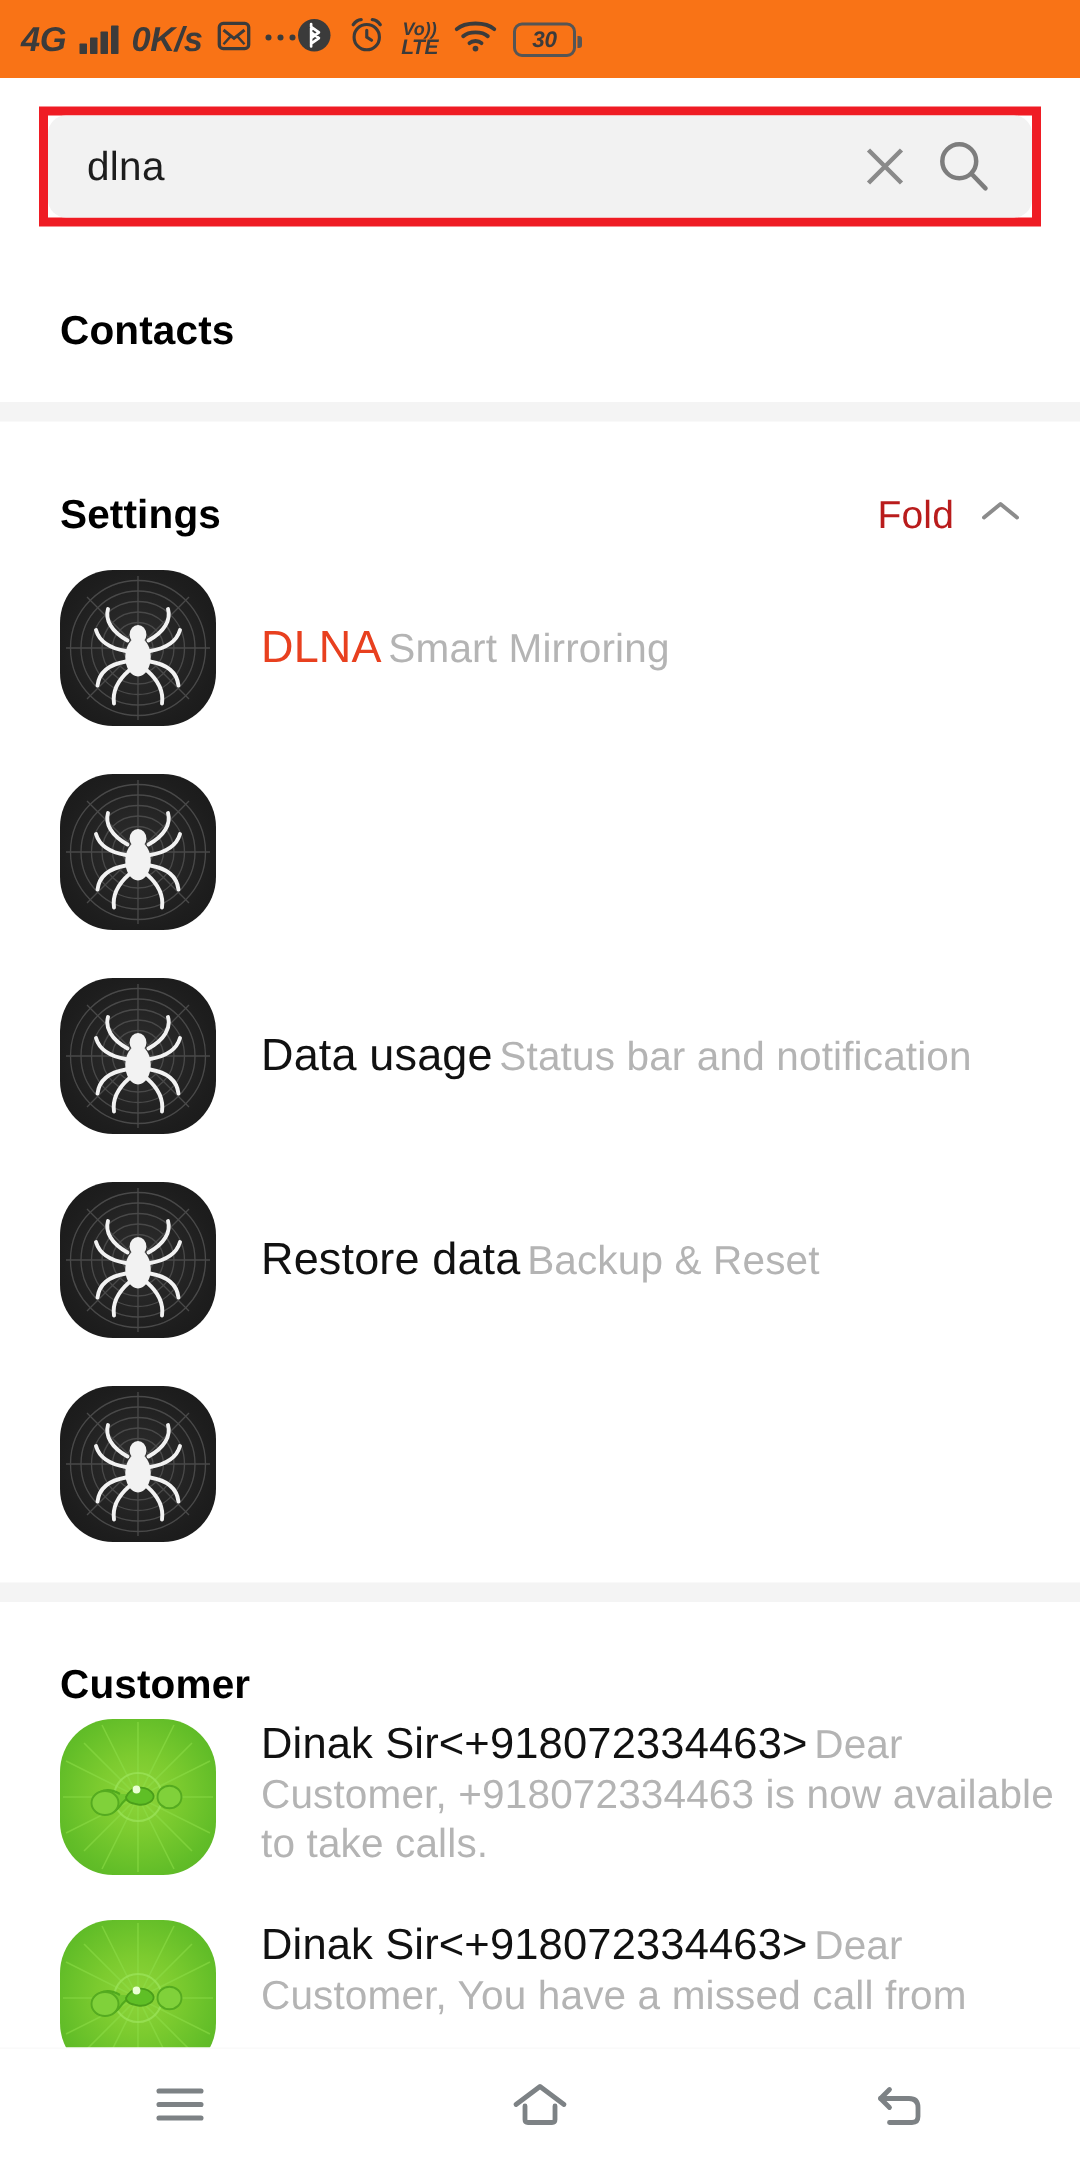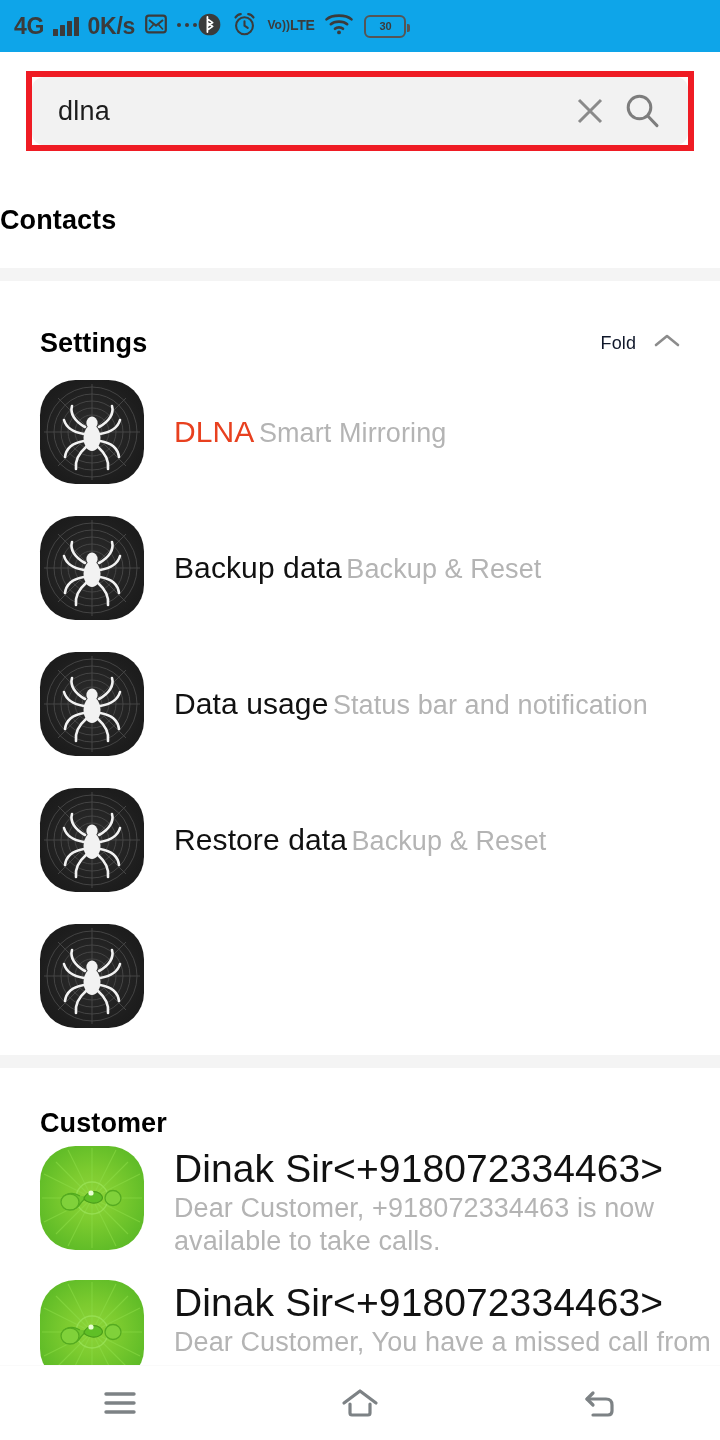--- a/index.html
+++ b/index.html
@@ -22,21 +22,22 @@
   }
 
   
   .status-bar {
     position: absolute;
     top: 0; left: 0;
     width: 720px;
     height: 52px;
     display: flex;
     padding: 0 14px;
-    background: #0ea5e9;
+    background: #f97316;
+    font-style: italic;
   }
   .status-left {
     display: flex;
     align-items: center;
     gap: 9px;
     flex: 0 0 auto;
   }
   .status-center {
     flex: 1 1 auto;
     display: flex;
@@ -85,21 +86,21 @@
     gap: 3.5px;
     padding-bottom: 2px;
   }
   .dots span {
     width: 4.5px; height: 4.5px;
     border-radius: 50%;
     background: #3b3b3b;
   }
   .volte {
     display: flex;
-    flex-direction: row;
+    flex-direction: column;
     align-items: center;
     justify-content: center;
     line-height: 0.95;
   }
   .volte .v-top { font-size: 12px; font-weight: bold; color: #3b3b3b; }
   .volte .v-bot { font-size: 14px; font-weight: bold; color: #3b3b3b; letter-spacing: -0.3px; }
   .battery {
     position: relative;
     width: 42px; height: 23px;
     border: 2.5px solid #555;
@@ -110,21 +111,21 @@
   }
   .battery::after {
     content: "";
     position: absolute;
     right: -6px; top: 7px;
     width: 3.5px; height: 8px;
     background: #555;
     border-radius: 0 2px 2px 0;
   }
   .battery .lvl {
-    font-size: 11px;
+    font-size: 15px;
     font-weight: bold;
     color: #3b3b3b;
     letter-spacing: -0.2px;
   }
 
   
   .search-wrap {
     position: absolute;
     top: 71px; left: 26px;
     width: 668px;
@@ -164,20 +165,21 @@
     color: #000000;
     letter-spacing: 0.1px;
   }
   .contacts-block {
     position: absolute;
     top: 172px; left: 0;
     width: 669px;
     height: 96px;
     display: flex;
     align-items: center;
+    padding-left: 40px;
     background: #ffffff;
   }
 
   .divider {
     position: absolute;
     left: 0;
     width: 720px;
     height: 13px;
     background: #f4f4f4;
   }
@@ -198,22 +200,22 @@
   #settings-header { top: 312px; }
   #messages-header { top: 1092px; }
 
   .fold-ctl {
     display: flex;
     align-items: center;
     gap: 16px;
     cursor: pointer;
   }
   .fold-label {
-    font-size: 18px;
-    color: #0f172a;
+    font-size: 26px;
+    color: #b91c1c;
     letter-spacing: 0.1px;
   }
   .chev { display: block; }
 
   .list {
     position: absolute;
     left: 0;
     width: 720px;
   }
   #settings-list { top: 364px; }
@@ -257,21 +259,21 @@
     white-space: nowrap;
   }
   .row-title.highlight { color: #e8401f; }
   .row-sub {
     font-size: 27px;
     color: #b4b4b4;
     line-height: 1.22;
     margin-top: 8px;
     letter-spacing: 0.1px;
   }
-  .row-msg .row-title { font-size: 39px; margin-top: 4px; }
+  .row-msg .row-title { font-size: 29px; margin-top: 4px; }
   .row-msg .row-sub { font-size: 27px; margin-top: 6px; max-width: 530px; }
 
   
   .nav-bar {
     position: absolute;
     bottom: 0; left: 0;
     width: 720px;
     height: 75px;
     background: #ffffff;
     display: flex;
@@ -441,24 +443,20 @@
             <path d="M45 47 C34 41 30 33 32 26"></path>
             <path d="M59 47 C70 41 74 33 72 26"></path>
             <path d="M44 54 C32 52 26 47 24 40"></path>
             <path d="M60 54 C72 52 78 47 80 40"></path>
             <path d="M44 61 C32 63 26 69 25 77"></path>
             <path d="M60 61 C72 63 78 69 79 77"></path>
             <path d="M46 67 C38 74 35 82 36 89"></path>
             <path d="M58 67 C66 74 69 82 68 89"></path>
           </g>
         </svg>
-      </span>
-      <span class="row-text">
-        <span class="row-title">Backup data</span>
-        <span class="row-sub">Backup &amp; Reset</span>
       </span>
     </div>
 
     <div class="row">
       <span class="app-icon spider">
         <svg width="104" height="104" viewBox="0 0 104 104">
           <g stroke="#4e4e4e" stroke-width="0.9" fill="none" opacity="0.9">
             <circle cx="52" cy="52" r="10"></circle>
               <circle cx="52" cy="52" r="17"></circle>
             <circle cx="52" cy="52" r="24"></circle>

